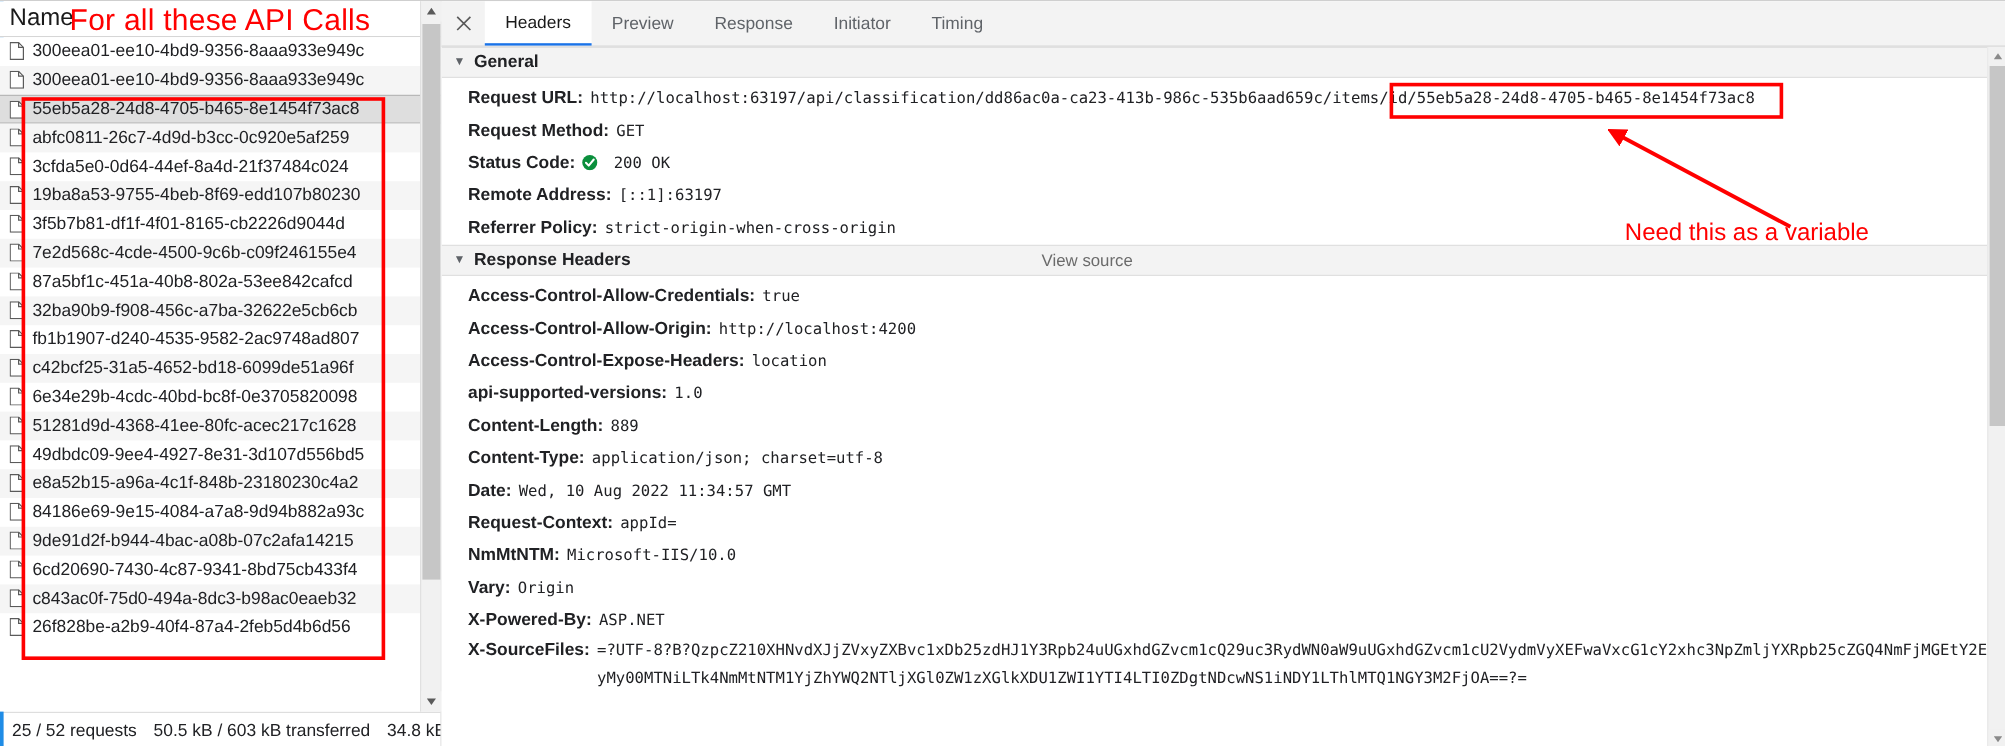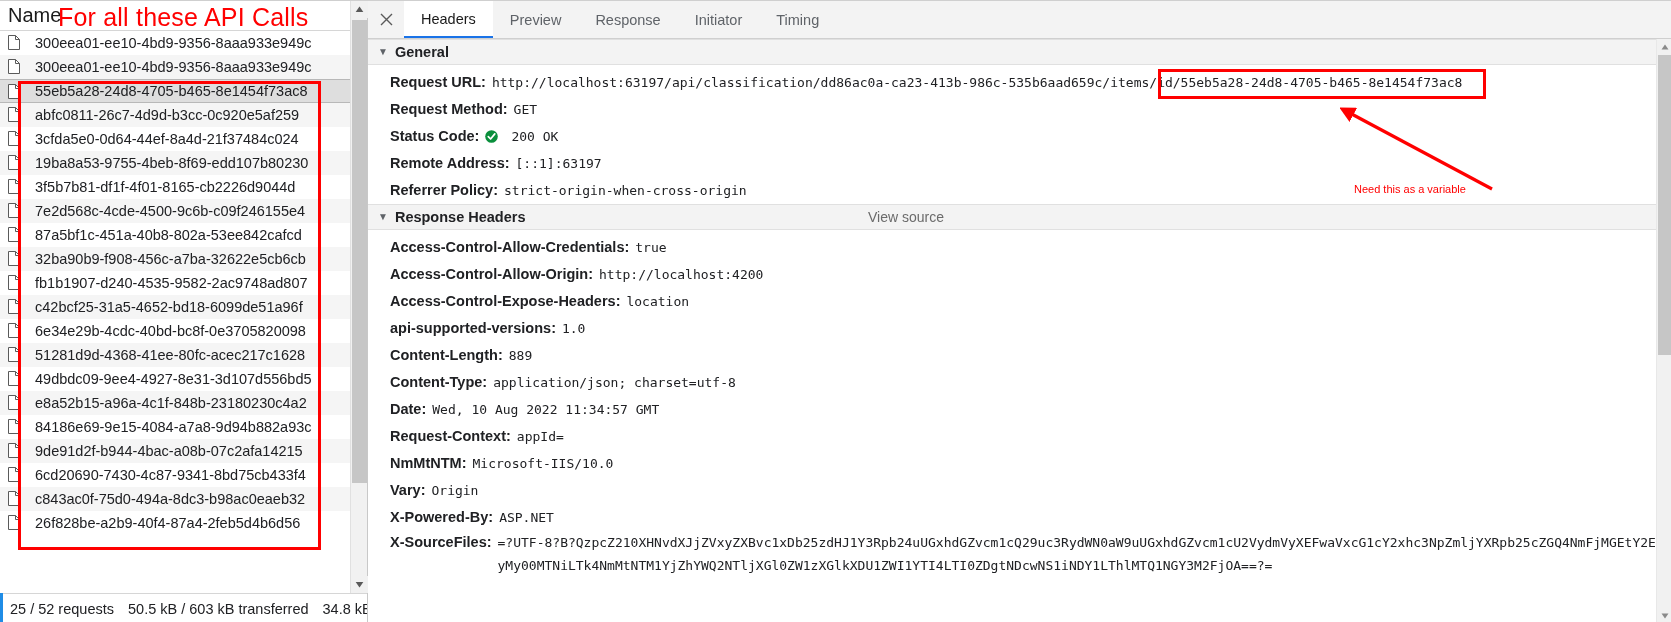--- a/index.html
+++ b/index.html
@@ -55,21 +55,20 @@
   }
   .req-row {
     height: 24px;
     display: flex;
     align-items: center;
     padding-left: 8px;
     font-size: 14.5px;
     color: #202124;
     white-space: nowrap;
     border-bottom: 1px solid transparent;
-    gap: 8px;
   }
   .req-row.alt { background: #f5f5f5; }
   .req-row.selected {
     background: #dedede;
     border-top: 1px solid #b8b8b8;
     border-bottom: 1px solid #b8b8b8;
   }
   .file-icon {
     width: 12px; height: 15px;
     margin-right: 7px;
@@ -265,21 +264,21 @@
     position: absolute;
     left: 1340px; top: 100px;
     width: 180px; height: 95px;
     z-index: 36;
     pointer-events: none;
   }
   .anno-text-var {
     position: absolute;
     left: 1354px; top: 182px;
     color: #ff0000;
-    font-size: 11px;
+    font-size: 20px;
     z-index: 40;
     pointer-events: none;
   }
 </style>
 </head>
 <body>
 
 <div class="app">
 
   <div class="left-panel">

